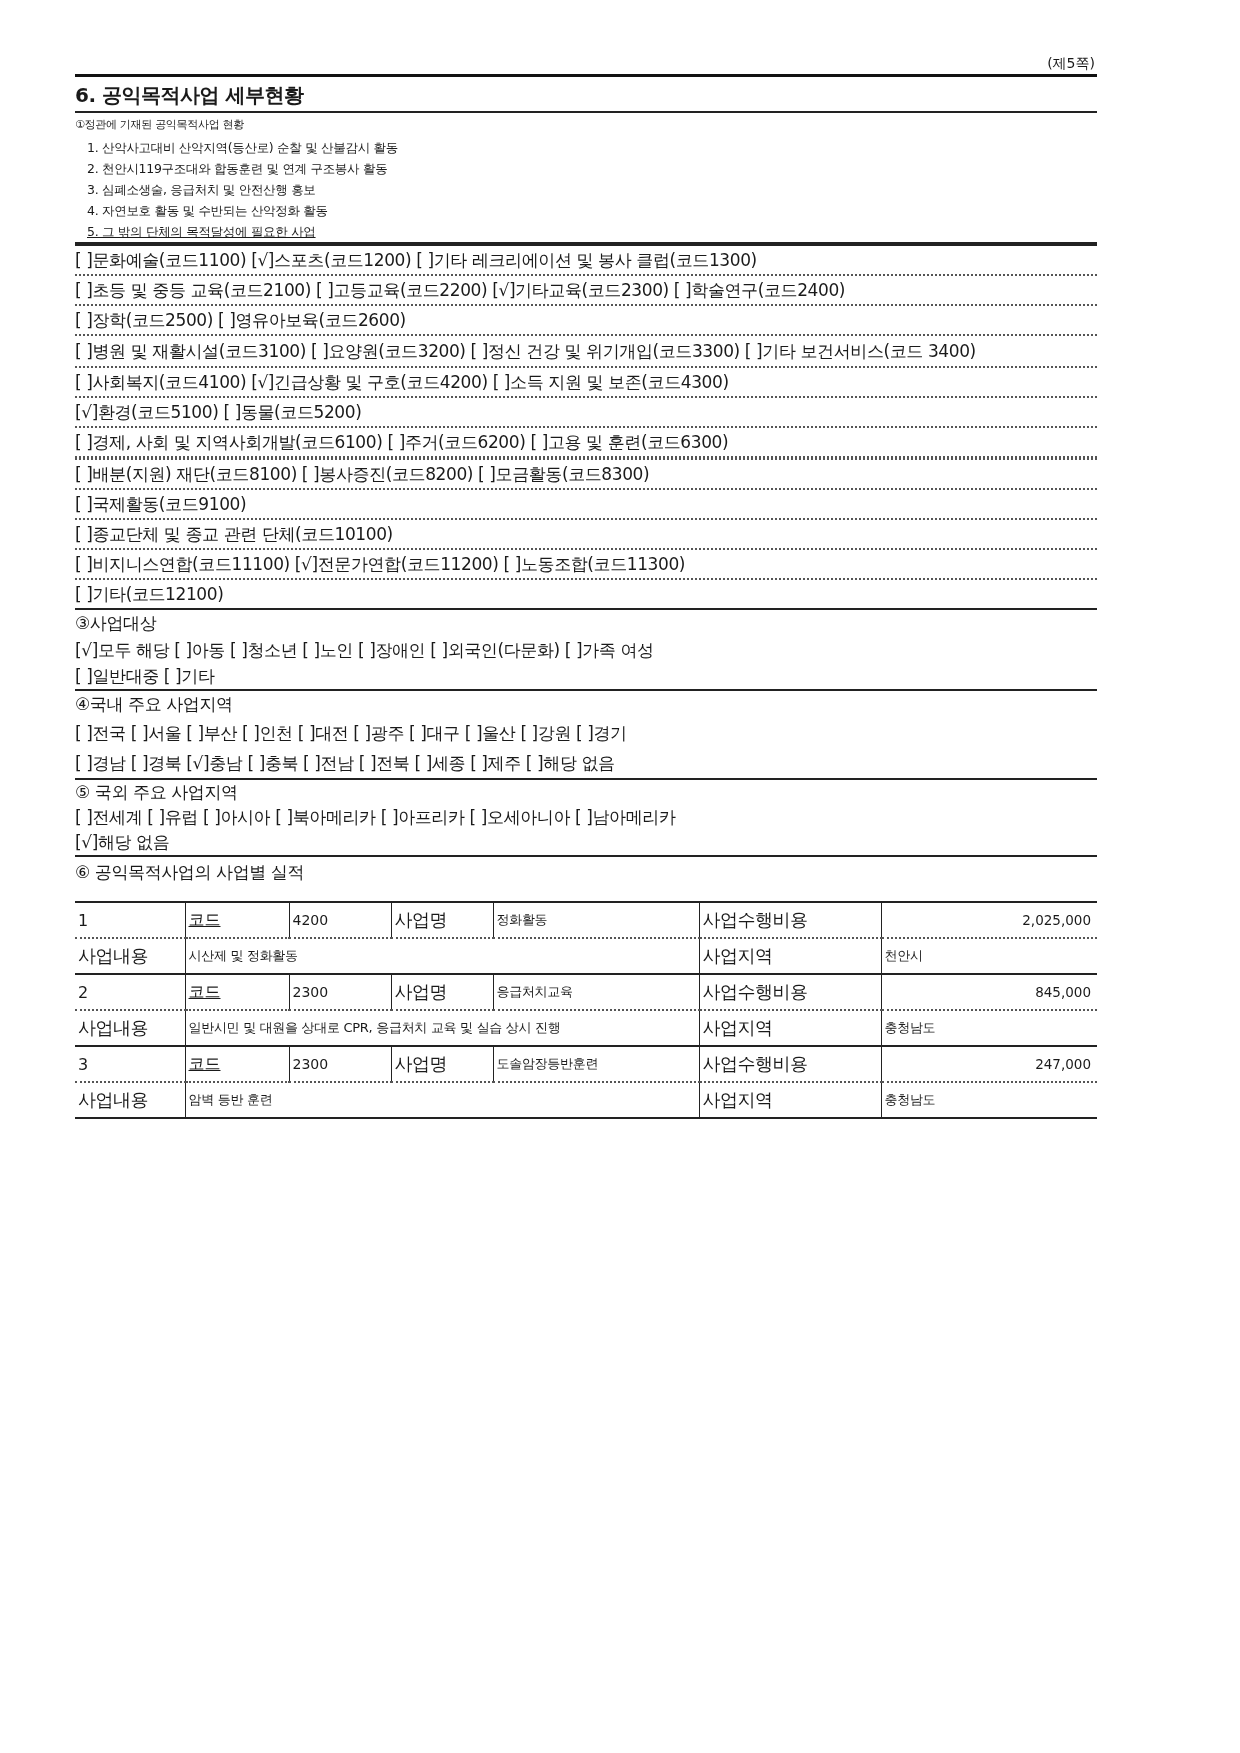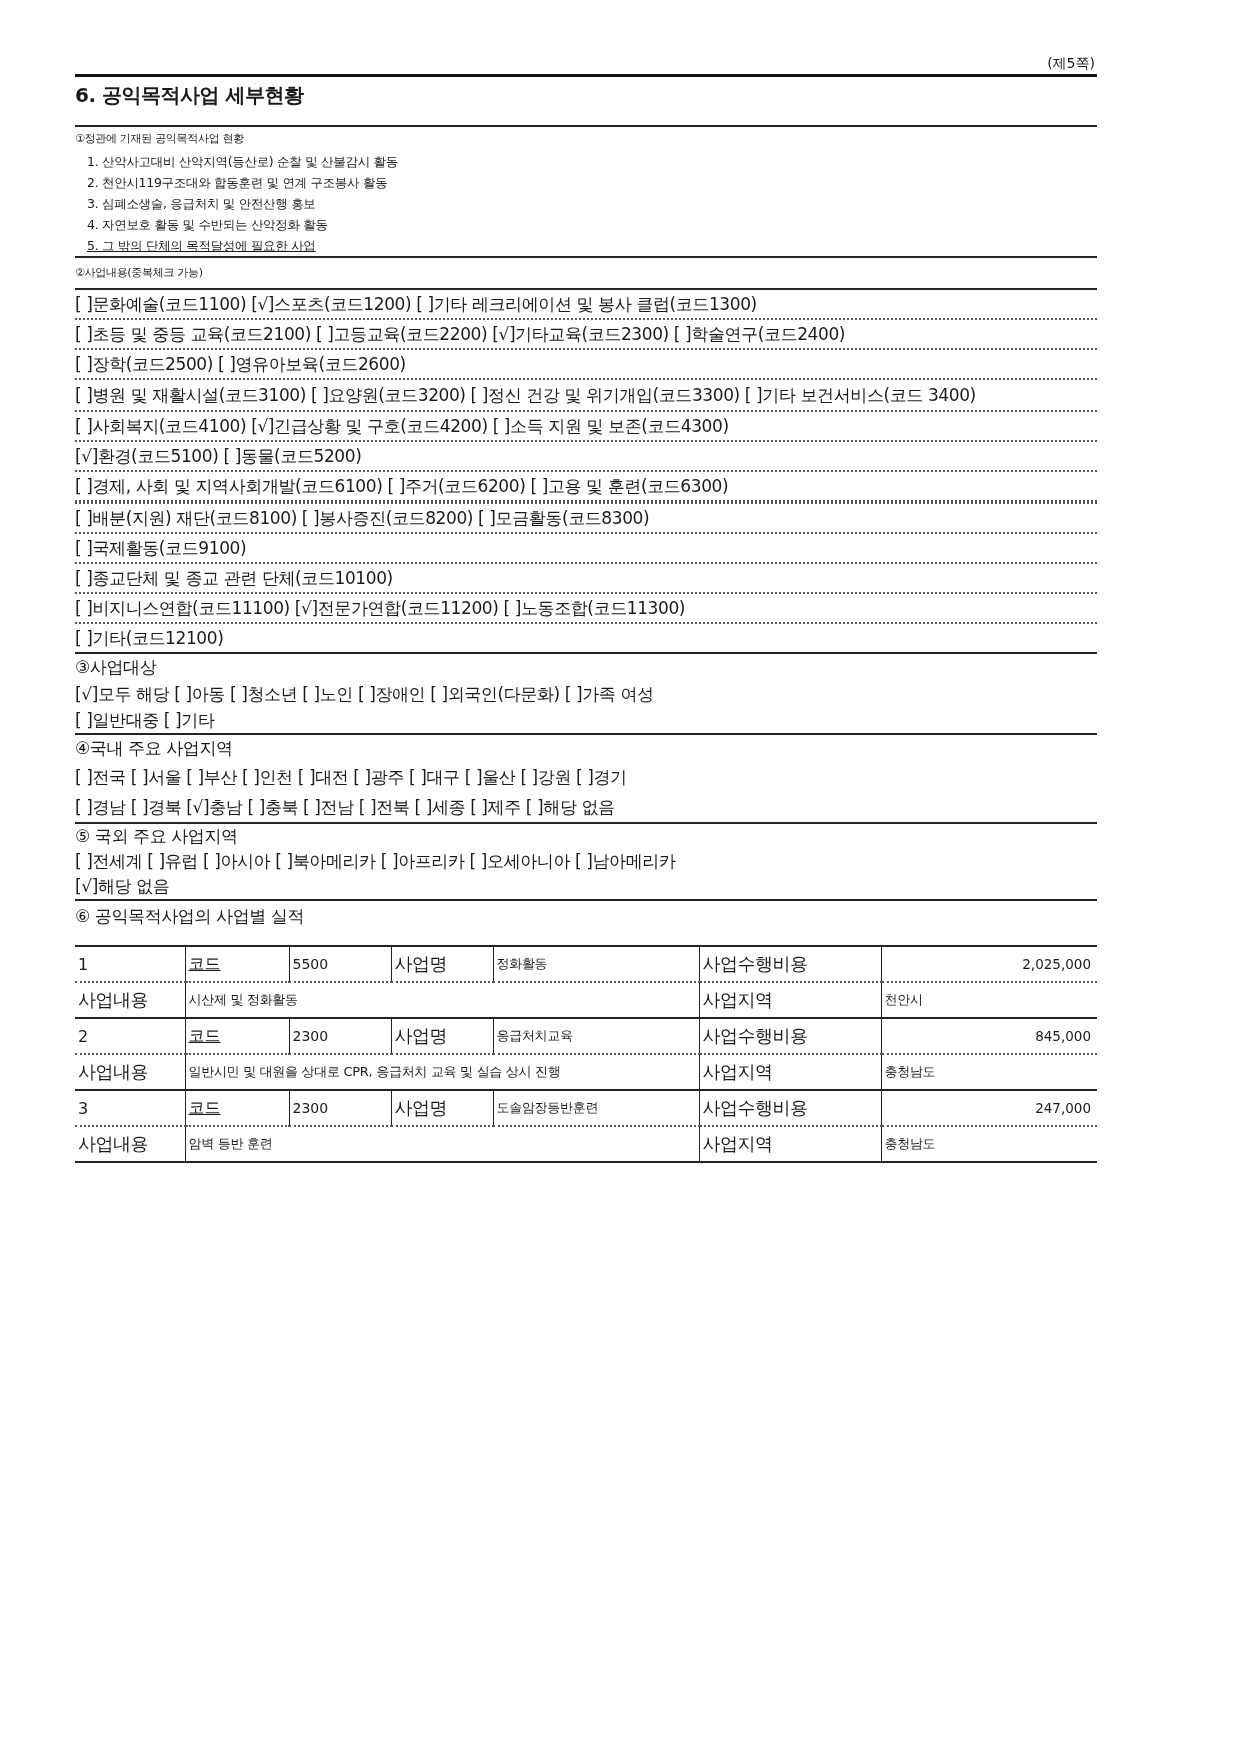--- a/index.html
+++ b/index.html
@@ -3,21 +3,21 @@
 <meta charset="utf-8">
 <style>
   html, body { margin: 0; padding: 0; background: #ffffff; }
   body { width: 1240px; height: 1753px; position: relative; overflow: hidden;
          font-family: "DejaVu Sans", "Liberation Sans", sans-serif; color: #1a1a1a; }
   .page { position: absolute; left: 75px; top: 52px; width: 1022px; }
   .pagenum { text-align: right; font-size: 14px; height: 22px; line-height: 22px; padding-right: 2px; }
   .rule-thick { border-top: 3px solid #111; }
   .rule { border-top: 2px solid #222; }
   .rule-dot { border-top: 2px dotted #555; }
-  .title { font-size: 20px; font-weight: bold; height: 48px; line-height: 36px; letter-spacing: -0.5px; }
+  .title { font-size: 20px; font-weight: bold; height: 34px; line-height: 36px; letter-spacing: -0.5px; }
   .sec-h { font-size: 11px; height: 24px; line-height: 24px; letter-spacing: -0.3px; }
   .li { font-size: 12.5px; height: 21px; line-height: 21px; padding-left: 12px; letter-spacing: -0.3px; }
   .li.u span { text-decoration: underline; }
   .cat { font-size: 17px; line-height: 28px; min-height: 28px; letter-spacing: -0.4px; }
   .plain { font-size: 17px; line-height: 27px; height: 27px; letter-spacing: -0.4px; }
   .plain.tight { height: 25px; line-height: 25px; }
   table.perf { width: 100%; border-collapse: collapse; table-layout: fixed; }
   table.perf td { padding: 0 3px; height: 34px; vertical-align: middle; overflow: hidden; white-space: nowrap; }
   table.perf tr.r1 td { border-top: 2px solid #222; }
   table.perf tr.r2 td { border-top: 2px dotted #555; }
@@ -45,21 +45,20 @@
     <div class="sec-h">①정관에 기재된 공익목적사업 현황</div>
     <div class="li">1. 산악사고대비 산악지역(등산로) 순찰 및 산불감시 활동</div>
     <div class="li">2. 천안시119구조대와 합동훈련 및 연계 구조봉사 활동</div>
     <div class="li">3. 심폐소생술, 응급처치 및 안전산행 홍보</div>
     <div class="li">4. 자연보호 활동 및 수반되는 산악정화 활동</div>
     <div class="li u"><span>5. 그 밖의 단체의 목적달성에 필요한 사업</span></div>
   </section>
   <div class="rule"></div>
 
   <section>
-    <div class="sec-h" style="height:30px;line-height:30px;">②사업내용(중복체크 가능)</div>
     <div class="rule"></div>
     <div class="cat">[ ]문화예술(코드1100) [√]스포츠(코드1200) [ ]기타 레크리에이션 및 봉사 클럽(코드1300)</div>
     <div class="rule-dot"></div>
     <div class="cat">[ ]초등 및 중등 교육(코드2100) [ ]고등교육(코드2200) [√]기타교육(코드2300) [ ]학술연구(코드2400)</div>
     <div class="rule-dot"></div>
     <div class="cat">[ ]장학(코드2500) [ ]영유아보육(코드2600)</div>
     <div class="rule-dot"></div>
     <div class="cat" style="line-height:30px;">[ ]병원 및 재활시설(코드3100) [ ]요양원(코드3200) [ ]정신 건강 및 위기개입(코드3300) [ ]기타 보건서비스(코드 3400)</div>
     <div class="rule-dot"></div>
     <div class="cat">[ ]사회복지(코드4100) [√]긴급상황 및 구호(코드4200) [ ]소득 지원 및 보존(코드4300)</div>
@@ -113,21 +112,21 @@
           <col style="width:102px">
         <col style="width:206px">
           <col style="width:182px">
           <col style="width:216px">
       </colgroup>
 
       <tbody>
           <tr class="r1">
         <td class="idx">1</td>
         <td class="vb"><span class="lbl-u">코드</span></td>
-        <td class="vb code-val">5500</td>
+        <td class="vb code-val">4200</td>
         <td class="vb lbl-big">사업명</td>
         <td class="vb val-s">정화활동</td>
         <td class="vb lbl-big">사업수행비용</td>
         <td class="vb num">2,025,000</td>
       </tr>
       <tr class="r2">
         <td class="lbl-big">사업내용</td>
         <td class="vb val-s" colspan="4">시산제 및 정화활동</td>
         <td class="vb lbl-big">사업지역</td>
         <td class="vb val-s">천안시</td>

